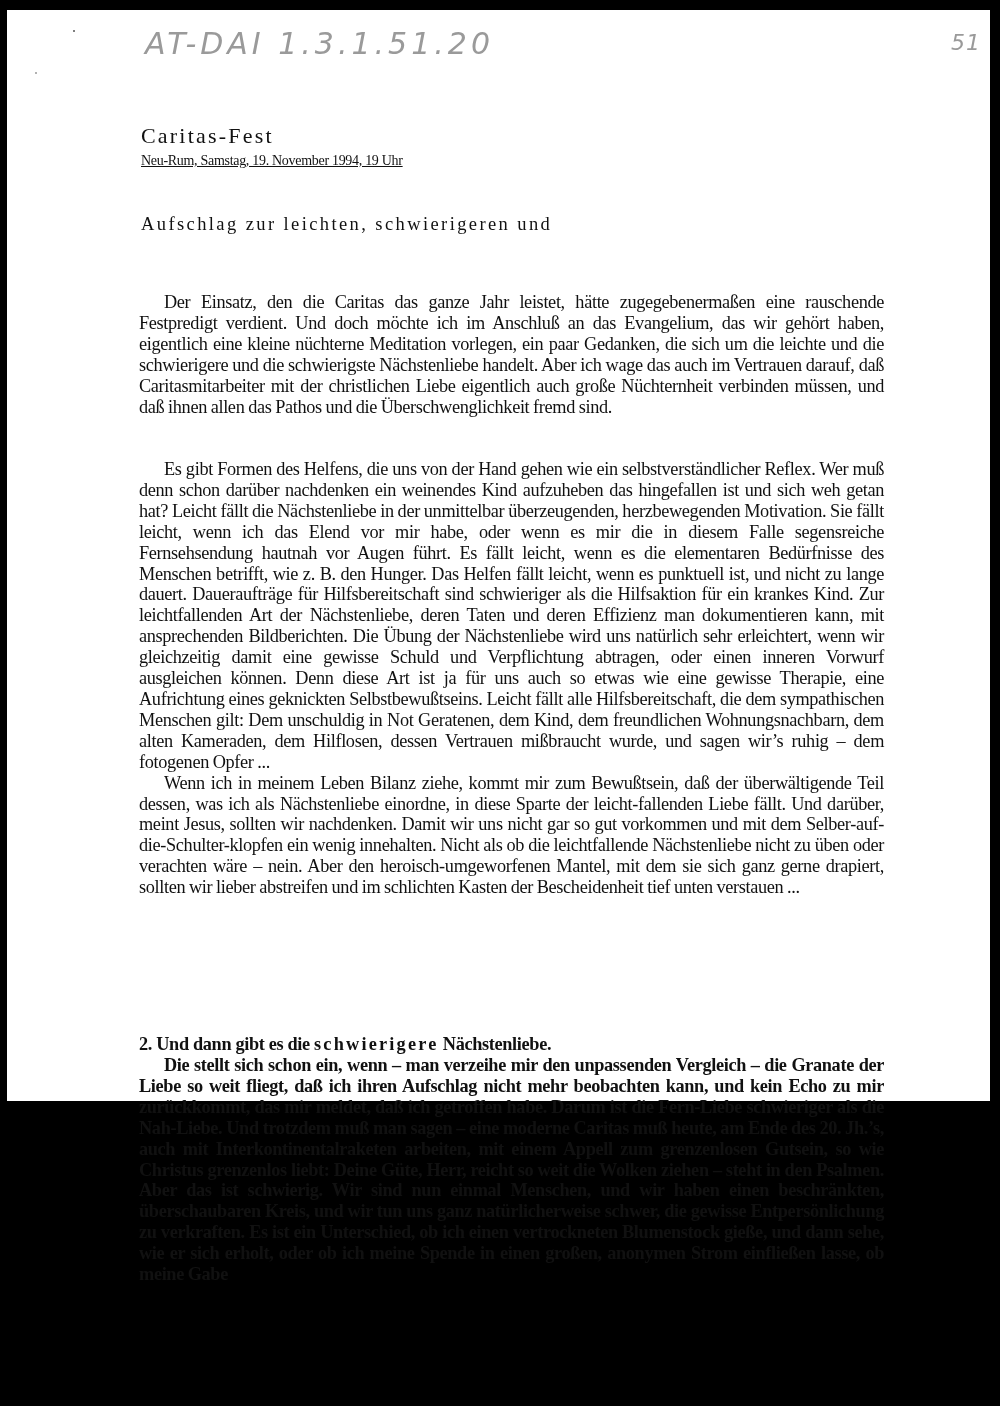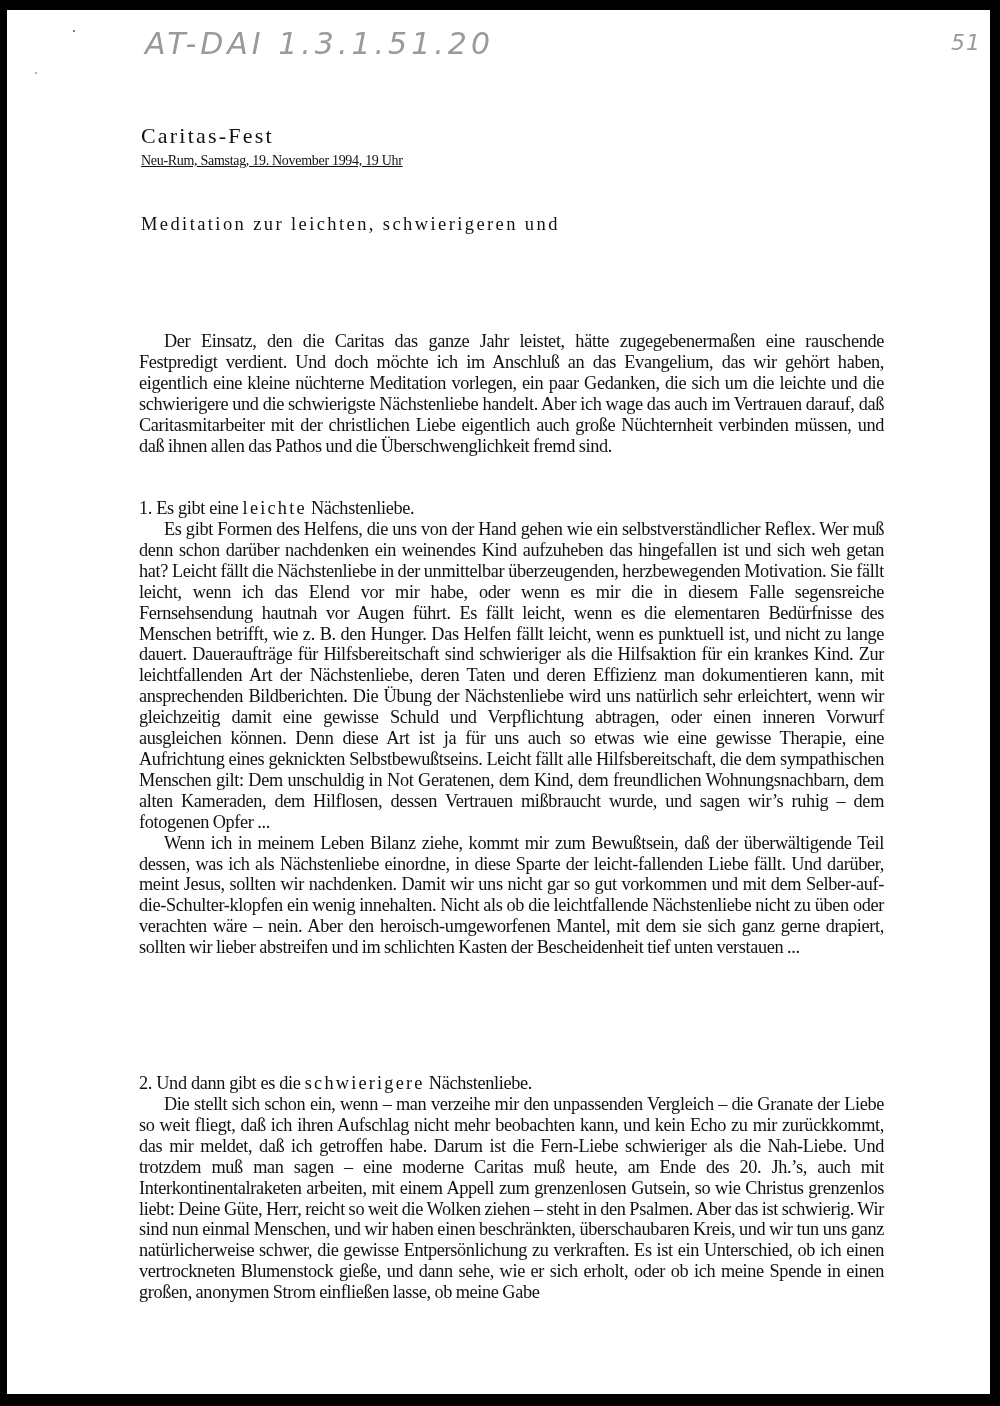--- a/index.html
+++ b/index.html
@@ -5,21 +5,21 @@
   html, body { margin: 0; padding: 0; }
   body {
     width: 1000px; height: 1406px;
     background: #000;
     position: relative;
     overflow: hidden;
   }
   .page {
     position: absolute;
     left: 7px; top: 10px;
-    width: 983px; height: 1384px;
+    width: 983px; height: 1091px;
     background: #fff;
   }
   .hand {
     position: absolute;
     font-family: "DejaVu Sans", sans-serif;
     color: #9a9a9a;
     font-weight: 200;
     letter-spacing: 4px;
     font-style: italic;
   }
@@ -40,65 +40,64 @@
   }
   .event-subtitle {
     position: absolute; top: 143px; left: 9px;
     font-size: 14px; letter-spacing: -0.3px; text-decoration: underline;
   }
   .meditation-title {
     position: absolute; top: 204px; left: 9px;
     font-size: 18.5px; letter-spacing: 2.4px; line-height: 21px;
   }
   .body-block {
-    position: absolute; left: 7px; width: 745px; margin-top: 39px;
+    position: absolute; left: 7px; width: 745px;
   }
   .para {
     font-size: 18.3px;
     line-height: 20.9px;
     text-align: justify;
     text-indent: 25px;
     margin: 0;
     letter-spacing: -0.35px;
     word-spacing: -0.5px;
   }
   .heading {
     font-size: 18.3px;
     line-height: 21px;
     margin: 0;
     letter-spacing: -0.35px;
   }
   .spaced { letter-spacing: 2.2px; }
   .block-intro { top: 282px; }
   .block-s1 { top: 449px; }
-  .block-s2 { top: 1024px; }
+  .block-s2 { top: 1024px; font-weight: bold; }
 </style>
 </head>
 <body>
 
 <div class="page">
   <span class="speck" style="left:66px; top:20px;"></span>
   <span class="speck" style="left:28px; top:62px; background:#999;"></span>
 
   <div class="hand archive-id">AT-DAI 1.3.1.51.20</div>
   <div class="hand page-num">51</div>
 
   <div class="content">
     <div class="event-title">Caritas-Fest</div>
     <div class="event-subtitle">Neu-Rum, Samstag, 19. November 1994, 19 Uhr</div>
     <div class="meditation-title">
-      <div>Meditation zur leichten, schwierigeren und</div>
+      <div>Aufschlag zur leichten, schwierigeren und</div>
     </div>
 
     <div class="body-block block-intro">
       <p class="para">Der Einsatz, den die Caritas das ganze Jahr leistet, hätte zugegebenermaßen eine rauschende Festpredigt verdient. Und doch möchte ich im Anschluß an das Evangelium, das wir gehört haben, eigentlich eine kleine nüchterne Meditation vorlegen, ein paar Gedanken, die sich um die leichte und die schwierigere und die schwierigste Nächstenliebe handelt. Aber ich wage das auch im Vertrauen darauf, daß Caritasmitarbeiter mit der christlichen Liebe eigentlich auch große Nüchternheit verbinden müssen, und daß ihnen allen das Pathos und die Überschwenglichkeit fremd sind.</p>
     </div>
 
     <div class="body-block block-s1">
-      <p class="heading"><span>1.</span> <span>Es gibt eine</span> <span class="spaced">leichte</span> <span>Nächstenliebe.</span></p>
       <p class="para">Es gibt Formen des Helfens, die uns von der Hand gehen wie ein selbstverständlicher Reflex. Wer muß denn schon darüber nachdenken ein weinendes Kind aufzuheben das hingefallen ist und sich weh getan hat? Leicht fällt die Nächstenliebe in der unmittelbar überzeugenden, herzbewegenden Motivation. Sie fällt leicht, wenn ich das Elend vor mir habe, oder wenn es mir die in diesem Falle segensreiche Fernsehsendung hautnah vor Augen führt. Es fällt leicht, wenn es die elementaren Bedürfnisse des Menschen betrifft, wie z. B. den Hunger. Das Helfen fällt leicht, wenn es punktuell ist, und nicht zu lange dauert. Daueraufträge für Hilfsbereitschaft sind schwieriger als die Hilfsaktion für ein krankes Kind. Zur leichtfallenden Art der Nächstenliebe, deren Taten und deren Effizienz man dokumentieren kann, mit ansprechenden Bildberichten. Die Übung der Nächstenliebe wird uns natürlich sehr erleichtert, wenn wir gleichzeitig damit eine gewisse Schuld und Verpflichtung abtragen, oder einen inneren Vorwurf ausgleichen können. Denn diese Art ist ja für uns auch so etwas wie eine gewisse Therapie, eine Aufrichtung eines geknickten Selbstbewußtseins. Leicht fällt alle Hilfsbereitschaft, die dem sympathischen Menschen gilt: Dem unschuldig in Not Geratenen, dem Kind, dem freundlichen Wohnungsnachbarn, dem alten Kameraden, dem Hilflosen, dessen Vertrauen mißbraucht wurde, und sagen wir’s ruhig – dem fotogenen Opfer ...</p>
       <p class="para">Wenn ich in meinem Leben Bilanz ziehe, kommt mir zum Bewußtsein, daß der überwältigende Teil dessen, was ich als Nächstenliebe einordne, in diese Sparte der leicht-fallenden Liebe fällt. Und darüber, meint Jesus, sollten wir nachdenken. Damit wir uns nicht gar so gut vorkommen und mit dem Selber-auf-die-Schulter-klopfen ein wenig innehalten. Nicht als ob die leichtfallende Nächstenliebe nicht zu üben oder verachten wäre – nein. Aber den heroisch-umgeworfenen Mantel, mit dem sie sich ganz gerne drapiert, sollten wir lieber abstreifen und im schlichten Kasten der Bescheidenheit tief unten verstauen ...</p>
     </div>
 
     <div class="body-block block-s2">
       <p class="heading"><span>2.</span> <span>Und dann gibt es die</span> <span class="spaced">schwierigere</span> <span>Nächstenliebe.</span></p>
       <p class="para">Die stellt sich schon ein, wenn – man verzeihe mir den unpassenden Vergleich – die Granate der Liebe so weit fliegt, daß ich ihren Aufschlag nicht mehr beobachten kann, und kein Echo zu mir zurückkommt, das mir meldet, daß ich getroffen habe. Darum ist die Fern-Liebe schwieriger als die Nah-Liebe. Und trotzdem muß man sagen – eine moderne Caritas muß heute, am Ende des 20. Jh.’s, auch mit Interkontinentalraketen arbeiten, mit einem Appell zum grenzenlosen Gutsein, so wie Christus grenzenlos liebt: Deine Güte, Herr, reicht so weit die Wolken ziehen – steht in den Psalmen. Aber das ist schwierig. Wir sind nun einmal Menschen, und wir haben einen beschränkten, überschaubaren Kreis, und wir tun uns ganz natürlicherweise schwer, die gewisse Entpersönlichung zu verkraften. Es ist ein Unterschied, ob ich einen vertrockneten Blumenstock gieße, und dann sehe, wie er sich erholt, oder ob ich meine Spende in einen großen, anonymen Strom einfließen lasse, ob meine Gabe</p>
     </div>
   </div>
 </div>

